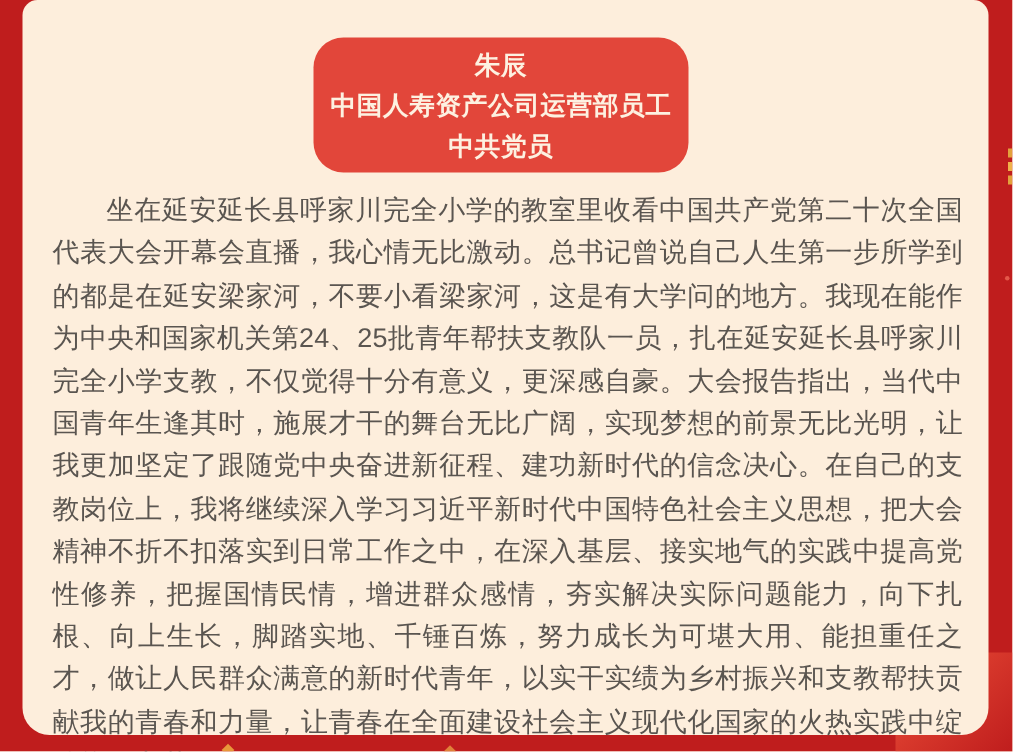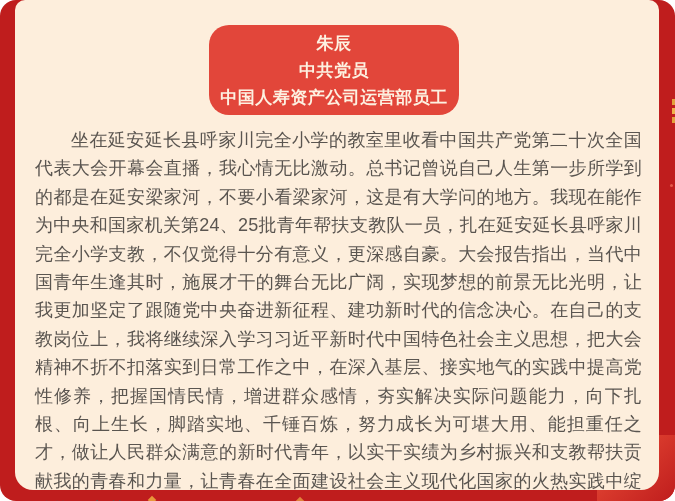--- a/index.html
+++ b/index.html
@@ -9,21 +9,20 @@
     height: 501px;
     overflow: hidden;
     font-family: "Liberation Sans", sans-serif;
   }
   .page {
     position: relative;
     width: 675px;
     height: 501px;
     background: #bf1d1d;
     overflow: hidden;
-    border-radius: 16px;
   }
   
   .corner-glow {
     position: absolute;
     right: 0;
     bottom: 0;
     width: 78px;
     height: 66px;
     background: linear-gradient(135deg, #e8564a 0%, #d8392c 45%, #bf1d1d 100%);
     z-index: 0;
@@ -127,20 +126,20 @@
   </div>
 
   <div class="dot-accent"></div>
   <div class="sparkle s1"></div>
   <div class="sparkle s2"></div>
 
   <div class="panel">
 
     <div class="profile-card">
       <div class="card-line">朱辰</div>
+      <div class="card-line">中国人寿资产公司运营部员工</div>
       <div class="card-line">中共党员</div>
-      <div class="card-line">中国人寿资产公司运营部员工</div>
     </div>
 
     <p class="article">坐在延安延长县呼家川完全小学的教室里收看中国共产党第二十次全国代表大会开幕会直播，我心情无比激动。总书记曾说自己人生第一步所学到的都是在延安梁家河，不要小看梁家河，这是有大学问的地方。我现在能作为中央和国家机关第24、25批青年帮扶支教队一员，扎在延安延长县呼家川完全小学支教，不仅觉得十分有意义，更深感自豪。大会报告指出，当代中国青年生逢其时，施展才干的舞台无比广阔，实现梦想的前景无比光明，让我更加坚定了跟随党中央奋进新征程、建功新时代的信念决心。在自己的支教岗位上，我将继续深入学习习近平新时代中国特色社会主义思想，把大会精神不折不扣落实到日常工作之中，在深入基层、接实地气的实践中提高党性修养，把握国情民情，增进群众感情，夯实解决实际问题能力，向下扎根、向上生长，脚踏实地、千锤百炼，努力成长为可堪大用、能担重任之才，做让人民群众满意的新时代青年，以实干实绩为乡村振兴和支教帮扶贡献我的青春和力量，让青春在全面建设社会主义现代化国家的火热实践中绽放绚丽之花！</p>
 
   </div>
 </div>
 
 </body></html>

